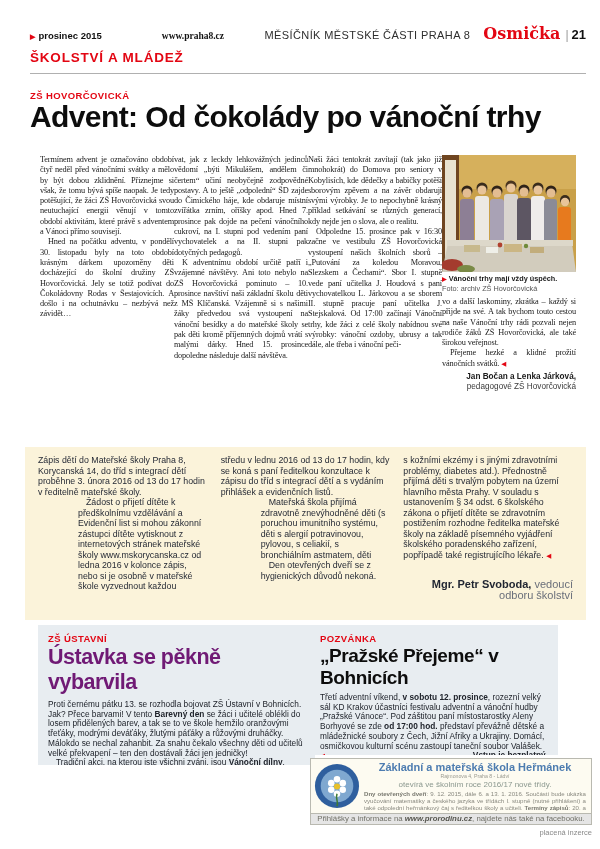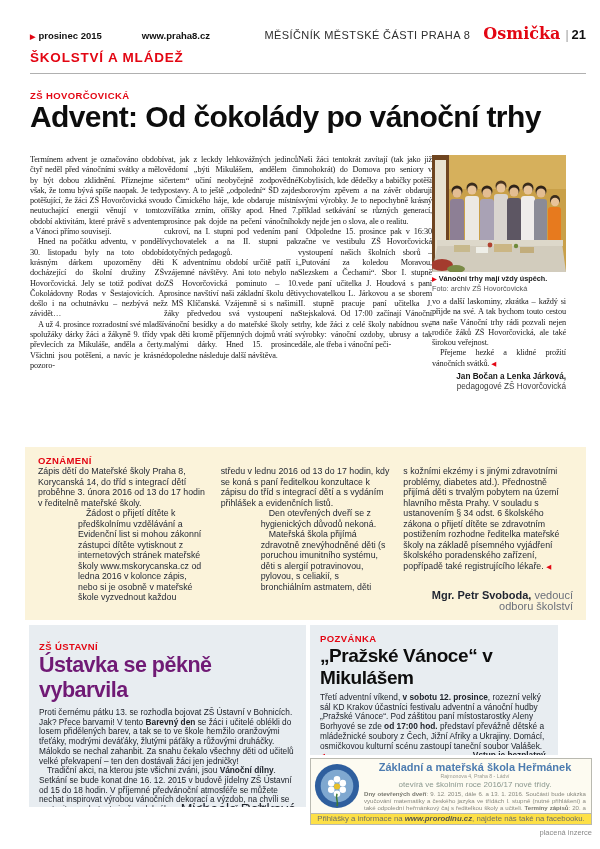--- a/index.html
+++ b/index.html
@@ -4,38 +4,38 @@
 <style>
   * { margin:0; padding:0; box-sizing:border-box; }
   html,body { background:#fff; }
   .page { position:relative; width:600px; height:849px; background:#ffffff; overflow:hidden;
           font-family:"Liberation Sans", sans-serif; color:#111; -webkit-text-size-adjust:none; }
 
   
   .masthead { position:absolute; top:24px; left:30px; width:556px; display:flex; align-items:baseline; }
   .m-left  { font-weight:bold; font-size:9.5px; white-space:nowrap; }
   .m-arrow { color:#e30613; font-size:7px; margin-right:3px; }
-  .m-url   { font-weight:bold; font-size:9.5px; margin-left:40px; white-space:nowrap; color:#111; }
+  .m-url   { font-weight:bold; font-size:9.5px; margin-left:60px; white-space:nowrap; color:#111;font-family:Liberation Serif, serif; }
   .m-pub   { flex:1; text-align:right; font-size:11px; color:#2e2e2e; letter-spacing:.4px; white-space:nowrap; }
   .m-brand { margin-left:13px; font-family:"DejaVu Serif", serif; font-weight:bold; font-size:16px; color:#e30613; white-space:nowrap; }
   .m-sep   { color:#9a9a9a; font-weight:normal; font-size:12px; margin:0 3px 0 5px; font-family:"Liberation Sans",sans-serif; }
   .m-page  { font-family:"Liberation Sans",sans-serif; font-weight:bold; font-size:13px; color:#111; }
 
   .section-head { position:absolute; top:50px; left:30px; font-weight:bold; font-size:13.5px;
                   color:#e30613; letter-spacing:.8px; }
   .rule { position:absolute; top:73px; left:30px; width:556px; height:1px; background:#b0b0b0; }
 
   
   .kicker { font-weight:bold; font-size:9.5px; color:#e30613; letter-spacing:.4px; }
   .kicker1 { position:absolute; top:90px; left:30px; }
   .headline1 { position:absolute; top:100px; left:30px; width:556px; font-weight:bold;
                font-size:30px; letter-spacing:-.6px; color:#0d0d0d; }
 
   .cols { position:absolute; top:155px; left:30px; width:556px; height:290px;
-          display:flex; justify-content:flex-start; }
+          display:flex; justify-content:center; }
   .colm { width:134px; height:290px; overflow:hidden;
           font-family:"Liberation Serif", serif; font-size:8.3px; line-height:10.3px;
           letter-spacing:-.15px; text-align:justify; color:#1a1a1a; }
   .colm p.ind { text-indent:8px; }
 
   .photo { width:134px; height:117px; display:block; }
   .caption { margin-top:2px; font-family:"Liberation Sans",sans-serif; font-size:7.3px;
              line-height:9px; letter-spacing:0; text-align:left; }
   .cap-arrow { color:#e30613; font-size:6px; margin-right:2px; }
   .cap-credit { color:#555; font-weight:normal; }
@@ -51,22 +51,22 @@
             background:#fbf3da; padding:8px 13px 6px; overflow:hidden; }
   .headline2 { font-weight:bold; font-size:25px; letter-spacing:-.5px; margin:2px 0 7px; color:#0d0d0d; }
   .notice-cols { display:flex; gap:13px; }
   .ncol { flex:1; font-size:8.8px; line-height:10.5px; color:#1f2430; }
   .ncol p.ind { text-indent:8px;margin-left:40px; }
   .nsig { text-align:right; margin-top:18px; font-size:11px; }
   .nsig b { color:#1f2430; }
   .nsig .muted { color:#6a6f7a; }
 
   
-  .boxL { position:absolute; top:625px; left:29px; width:277px; height:182px;
-          background:#e8edf1; padding:16px 10px; overflow:hidden; }
+  .boxL { position:absolute; top:625px; left:38px; width:277px; height:140px;
+          background:#e8edf1; padding:8px 10px; overflow:hidden; }
   .headline3 { font-weight:bold; font-size:21.5px; letter-spacing:-.5px; margin:1px 0 5px; color:#701a75; }
   .boxtext { font-size:8.3px; line-height:9.7px; color:#20242c; }
   .boxtext p.ind { text-indent:8px; }
   .inline-sig { text-align:right; margin-top:-9.7px; font-size:14px; color:#20242c; }
 
   .boxR { position:absolute; top:625px; left:310px; width:248px; height:130px;
           background:#e8edf1; padding:8px 10px; overflow:hidden; }
   .headline4 { font-weight:bold; font-size:19px; letter-spacing:-.4px; margin:1px 0 4px; color:#0d0d0d; }
   .inline-note { text-align:right; margin-top:-9.7px; font-size:8.3px; font-weight:bold; color:#20242c; }
 
@@ -74,21 +74,21 @@
   .adbox { position:absolute; top:758px; left:310px; width:282px; height:67px;
            background:#fdfbf1; border:1px solid #b9b9b0; overflow:hidden; }
   .ad-logo { position:absolute; left:3px; top:4px; width:46px; height:46px; }
   .ad-inner { margin-left:52px; padding:2px 4px 0 0; text-align:center; }
   .ad-title { font-weight:bold; font-size:11px; color:#4d7cb0; line-height:12px; }
   .ad-addr  { font-size:5.2px; color:#9a9a90; line-height:6px; }
   .ad-intro { font-size:8px; color:#8b988f; line-height:9px; margin:1px 0; }
   .ad-body  { font-size:6.1px; line-height:7px; color:#8a8a80; text-align:justify; padding:0 1px; }
   .ad-body b { color:#77776e; }
   .ad-footer { position:absolute; left:0; right:0; bottom:0; height:11px; border-top:1px solid #b9b9b0;
-               font-size:7.8px; line-height:10px; color:#6f6f66; text-align:center; background:#fde047; }
+               font-size:7.8px; line-height:10px; color:#6f6f66; text-align:center; background:#e5e5e5; }
   .ad-footer b { font-style:italic; color:#55554e; }
   .paid-note { position:absolute; top:828px; left:310px; width:282px; text-align:right;
                font-size:7.5px; color:#8a8a8a; }
 </style>
 </head>
 <body>
 
 <div class="page">
 
   <div class="masthead">
@@ -101,21 +101,20 @@
   <div class="section-head">ŠKOLSTVÍ A MLÁDEŽ</div>
   <div class="rule"></div>
 
   <div class="kicker kicker1">ZŠ HOVORČOVICKÁ</div>
   <h1 class="headline1">Advent: Od čokolády po vánoční trhy</h1>
 
   <div class="cols">
     <div class="colm">
       <p>Termínem advent je označováno období čtyř neděl před vánočními svátky a mělo by být dobou zklidnění. Přiznejme si však, že tomu bývá spíše naopak. Je tedy potěšující, že žáci ZŠ Hovorčovická svou neutuchající energii věnují v tomto období aktivitám, které právě s adventem a Vánoci přímo souvisejí.</p>
       <p class="ind">Hned na počátku adventu, v pondělí 30. listopadu byly na toto období krásným dárkem upozorněny děti docházející do školní družiny ZŠ Hovorčovická. Jely se totiž podívat do Čokoládovny Rodas v Šestajovicích. A došlo i na ochutnávku – nezbývá než závidět…</p>
-      <p class="ind">A už 4. prosince rozradostní své mladší spolužáky dárky žáci a žákyně 9. třídy v převlecích za Mikuláše, anděla a čerty. Všichni jsou potěšeni, a navíc je krásné pozoro-</p>
     </div>
     <div class="colm">
       <p>vat, jak z leckdy lehkovážných jedinců vědomí „býti Mikulášem, andělem či čertem“ učiní neobyčejně zodpovědné postavy. A to ještě „odpolední“ ŠD zajde do Čimického háje, kde obdaruje místní zvířátka zrním, oříšky apod. Hned 7. prosince pak dojde na pečení vánočního cukroví, na I. stupni pod vedením paní vychovatelek a na II. stupni pak dotyčných pedagogů.</p>
       <p class="ind">K adventnímu období určitě patří i vzájemné návštěvy. Ani toto nebylo na ZŠ Hovorčovická pominuto – 10. prosince navštíví naši základní školu děti z MŠ Klíčanská. Vzájemně si s našimi žáky předvedou svá vystoupení na vánoční besídky a do mateřské školy se pak děti kromě příjemných dojmů vrátí s malými dárky. Hned 15. prosince dopoledne následuje další návštěva.</p>
     </div>
     <div class="colm">
       <p>Naši žáci tentokrát zavítají (tak jako již mnohokrát) do Domova pro seniory v Kobylisích, kde dědečky a babičky potěší sborovým zpěvem a na závěr obdarují svými výrobky. Je to nepochybně krásný příklad setkávání se různých generací, kdy nejde jen o slova, ale o realitu.</p>
       <p class="ind">Odpoledne 15. prosince pak v 16:30 začne ve vestibulu ZŠ Hovorčovická vystoupení našich školních sborů – „Putování za koledou Moravou, Slezskem a Čechami“. Sbor I. stupně vede paní učitelka J. Houdová s paní vychovatelkou L. Járkovou a se sborem II. stupně pracuje paní učitelka J. Stejskalová. Od 17:00 začínají Vánoční trhy, kde žáci z celé školy nabídnou své výrobky: vánoční ozdoby, ubrusy a tak dále, ale třeba i vánoční peči-</p>
     </div>
     <div class="colm">
@@ -168,51 +167,50 @@
       <div class="c4text">
         <p>vo a další laskominy, zkrátka – každý si přijde na své. A tak bychom touto cestou na naše Vánoční trhy rádi pozvali nejen rodiče žáků ZŠ Hovorčovická, ale také širokou veřejnost.</p>
         <p class="ind"><span>Přejeme hezké a klidné prožití vánočních svátků. </span><span class="endmark">◀</span></p>
       </div>
       <div class="sig-name">Jan Bočan a Lenka Járková,</div>
       <div class="sig-role">pedagogové ZŠ Hovorčovická</div>
     </div>
   </div>
 
   <div class="notice">
-    <div class="kicker">OZNÁMENÍ</div>
     <div class="notice-cols">
       <div class="ncol">
         <p>Zápis dětí do Mateřské školy Praha 8, Korycanská 14, do tříd s integrací dětí proběhne 3. února 2016 od 13 do 17 hodin v ředitelně mateřské školy.</p>
         <p class="ind">Žádost o přijetí dítěte k předškolnímu vzdělávání a Evidenční list si mohou zákonní zástupci dítěte vytisknout z internetových stránek mateřské školy www.mskorycanska.cz od ledna 2016 v kolonce zápis, nebo si je osobně v mateřské škole vyzvednout každou</p>
       </div>
       <div class="ncol">
         <p>středu v lednu 2016 od 13 do 17 hodin, kdy se koná s paní ředitelkou konzultace k zápisu do tříd s integrací dětí a s vydáním přihlášek a evidenčních listů.</p>
+        <p class="ind">Mateřská škola přijímá zdravotně znevýhodněné děti (s poruchou imunitního systému, děti s alergií potravinovou, pylovou, s celiakií, s bronchiálním astmatem, děti</p>
         <p class="ind">Den otevřených dveří se z hygienických důvodů nekoná.</p>
-        <p class="ind">Mateřská škola přijímá zdravotně znevýhodněné děti (s poruchou imunitního systému, děti s alergií potravinovou, pylovou, s celiakií, s bronchiálním astmatem, děti</p>
       </div>
       <div class="ncol">
         <p><span>s kožními ekzémy i s jinými zdravotními problémy, diabetes atd.). Přednostně přijímá děti s trvalým pobytem na území hlavního města Prahy. V souladu s ustanovením § 34 odst. 6 školského zákona o přijetí dítěte se zdravotním postižením rozhodne ředitelka mateřské školy na základě písemného vyjádření školského poradenského zařízení, popřípadě také registrujícího lékaře. </span><span class="endmark">◀</span></p>
         <div class="nsig"><b>Mgr. Petr Svoboda,</b><span class="muted"> vedoucí odboru školství</span></div>
       </div>
     </div>
   </div>
 
   <div class="boxL">
     <div class="kicker">ZŠ ÚSTAVNÍ</div>
     <h2 class="headline3">Ústavka se pěkně vybarvila</h2>
     <div class="boxtext">
       <p><span>Proti černému pátku 13. se rozhodla bojovat ZŠ Ústavní v Bohnicích. Jak? Přece barvami! V tento </span><b>Barevný den</b><span> se žáci i učitelé oblékli do losem přidělených barev, a tak se to ve škole hemžilo oranžovými třeťáky, modrými deváťáky, žlutými páťáky a růžovými druháčky. Málokdo se nechal zahanbit. Za snahu čekalo všechny děti od učitelů velké překvapení – ten den dostávali žáci jen jedničky!</span></p>
       <p class="ind"><span>Tradiční akci, na kterou jste všichni zváni, jsou </span><b>Vánoční dílny</b><span>. Setkání se bude konat dne 16. 12. 2015 v budově jídelny ZŠ Ústavní od 15 do 18 hodin. V příjemné předvánoční atmosféře se můžete nechat inspirovat výrobou vánočních dekorací a výzdob, na chvíli se zastavit a vychutnat si něco dobrého pro duši i pro vaše jazýčky! </span><span class="endmark">◀</span></p>
       <div class="inline-sig">Michaela Robková</div>
     </div>
   </div>
 
   <div class="boxR">
     <div class="kicker">POZVÁNKA</div>
-    <h2 class="headline4">„Pražské Vánoce“ v Mikulášem</h2>
+    <h2 class="headline4">„Pražské Přejeme“ v Bohnicích</h2>
     <div class="boxtext">
       <p><span>Třetí adventní víkend, </span><b>v sobotu 12. prosince</b><span>, rozezní velký sál KD Krakov účastníci festivalu adventní a vánoční hudby „Pražské Vánoce“. Pod záštitou paní místostarostky Aleny Borhyové se zde </span><b>od 17:00 hod.</b><span> představí převážně dětské a mládežnické soubory z Čech, Jižní Afriky a Ukrajiny. Domácí, osmičkovou kulturní scénu zastoupí taneční soubor Valášek. </span><span class="endmark">◀</span></p>
       <div class="inline-note">Vstup je bezplatný.</div>
     </div>
   </div>
 
   <div class="adbox">
     <svg class="ad-logo" viewBox="0 0 48 48">
       <circle cx="24" cy="24" r="23" fill="#2f5f9e"></circle>
       <circle cx="24" cy="24" r="17" fill="#7fa8d0"></circle>

